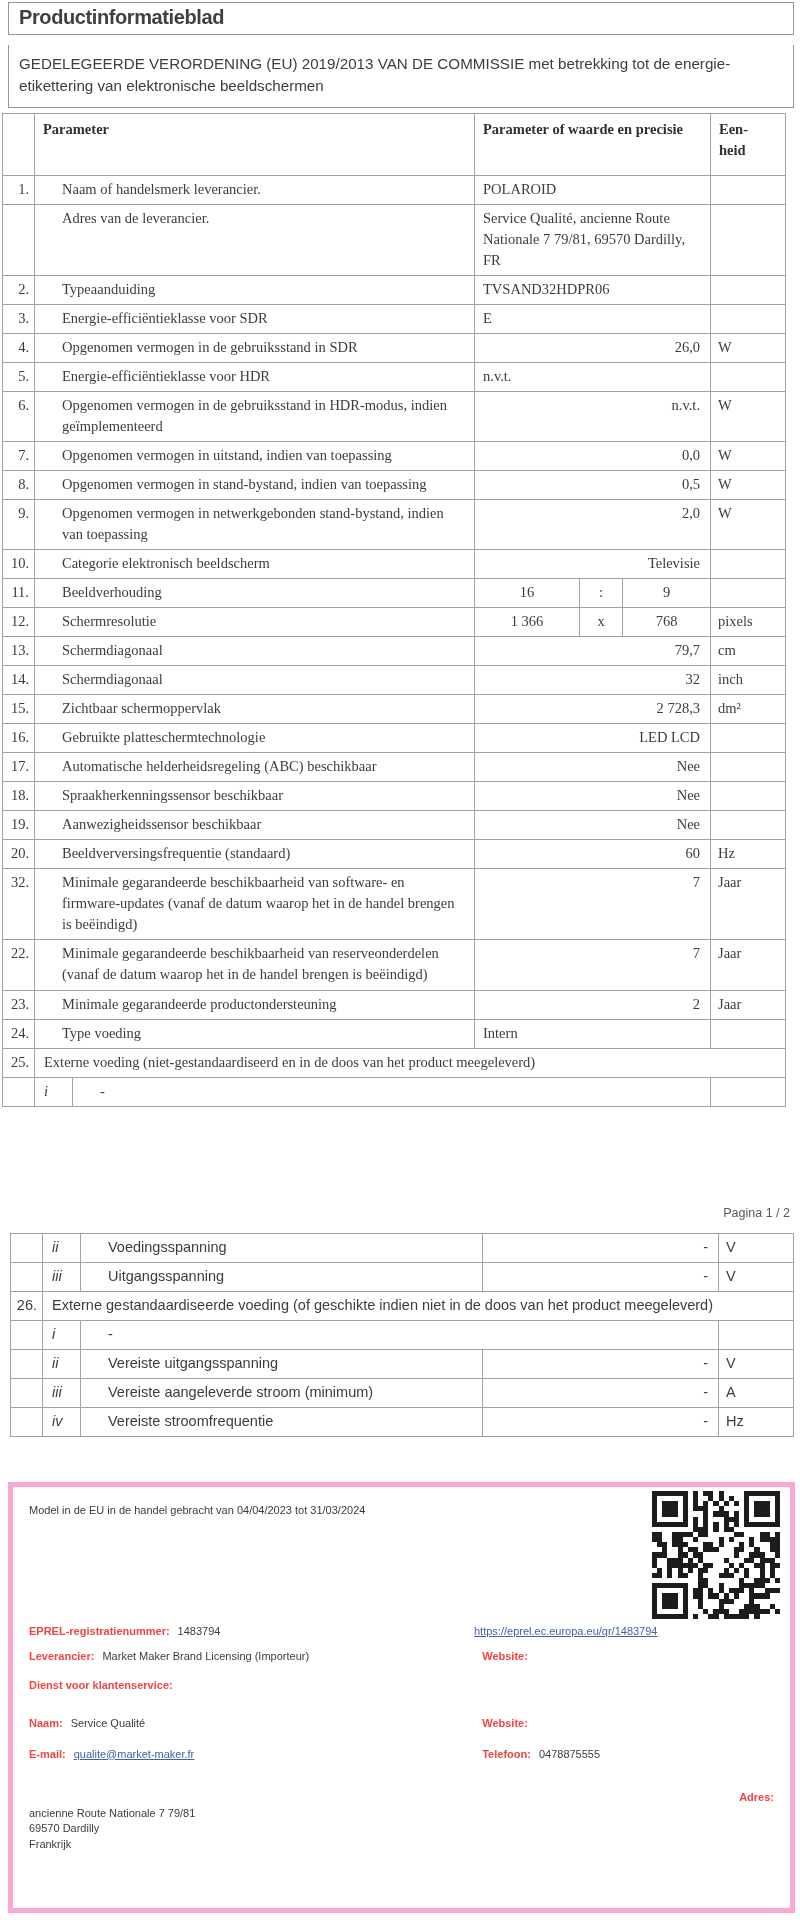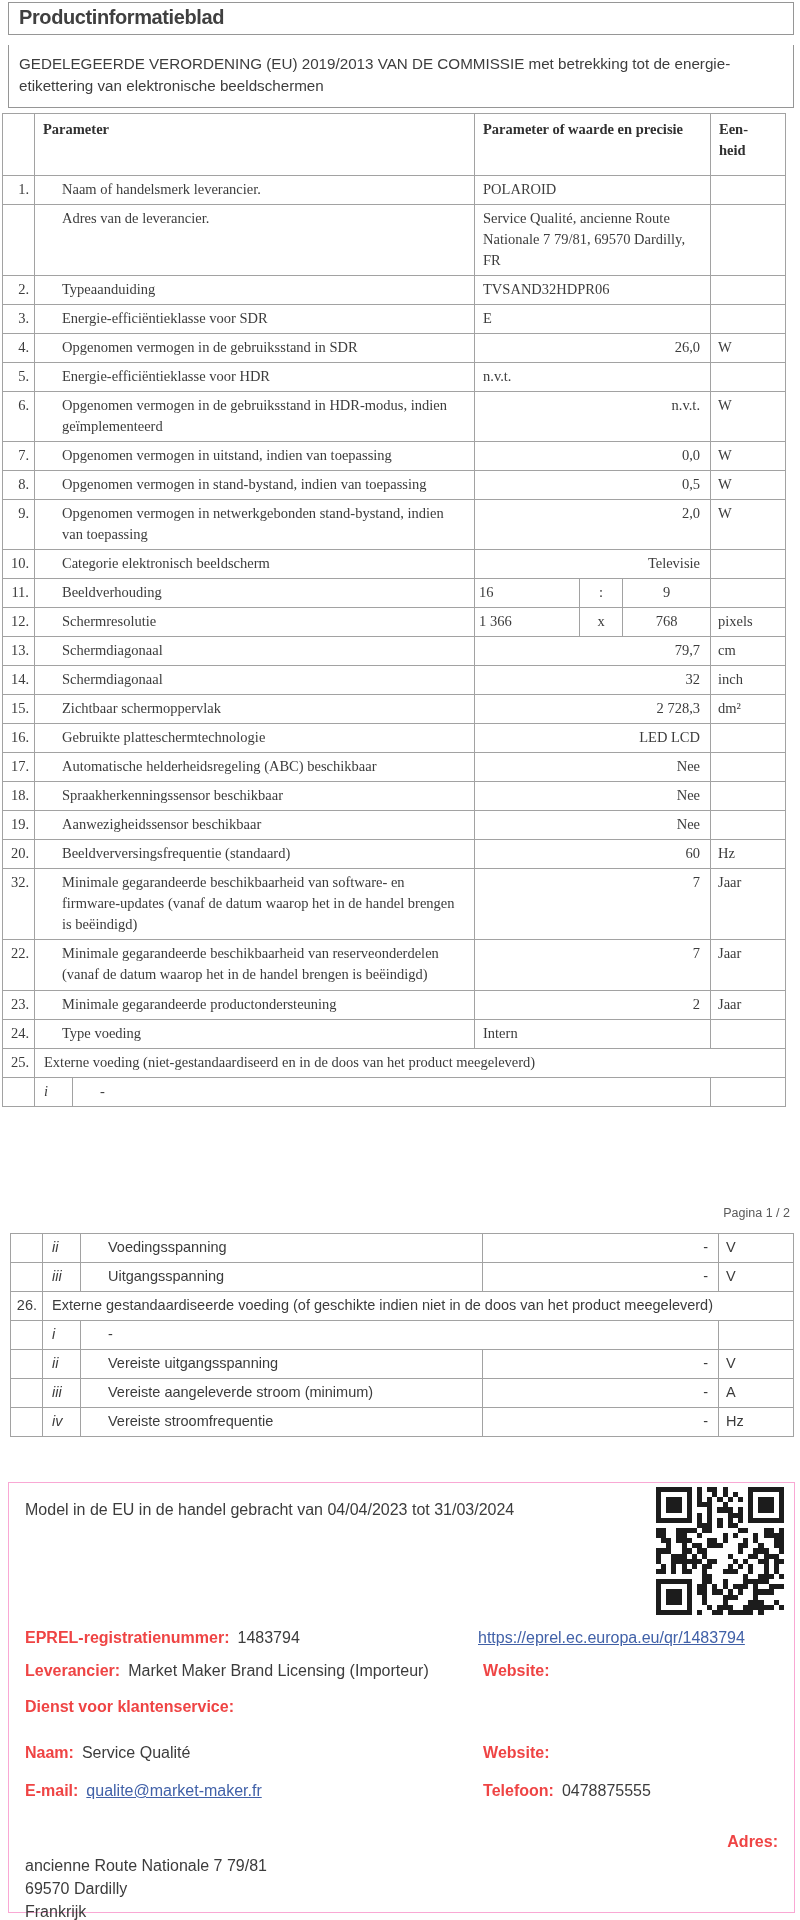--- a/index.html
+++ b/index.html
@@ -21,28 +21,28 @@
   .spec th.h-unit{padding-right:20px;}
   td.c-num{text-align:right;padding-right:5px;padding-left:2px;color:#3c3c3c;}
   td.c-sub{font-style:italic;padding-left:9px;}
   td.c-par{padding-left:27px;}
   td.c-val.r{text-align:right;padding-right:10px;}
   td.c-val.l{text-align:left;}
   td.c-unit{padding-left:7px;}
   td.c-span{padding-left:9px;}
   td.splithost{padding:0;}
   .split{display:flex;width:100%;height:100%;}
-  .split .sp-a{width:96px;text-align:left;padding:3px 4px 4px;}
+  .split .sp-a{width:96px;text-align:center;padding:3px 4px 4px;}
   .split .sp-sep{width:38px;text-align:center;padding:3px 2px 4px;border-left:1px solid #a2a2a2;border-right:1px solid #a2a2a2;}
   .split .sp-b{flex:1;text-align:center;padding:3px 4px 4px;}
 
   .pagina{position:absolute;right:10px;top:1206px;font-size:12.5px;color:#595959;}
 
   
-  .footer-box{position:absolute;left:8px;top:1482px;width:787px;height:431px;border:1px solid #f9a8d4;box-sizing:border-box;padding:15px 16px 0 16px;font-size:16px;line-height:1.5;}
+  .footer-box{position:absolute;left:8px;top:1482px;width:787px;height:431px;border:5px solid #f9a8d4;box-sizing:border-box;padding:15px 16px 0 16px;font-size:11px;line-height:1.5;}
   .f-model{width:620px;}
   .qr{position:absolute;top:4px;right:10px;width:128px;height:128px;}
   .qr svg{width:128px;height:128px;display:block;}
   .b{font-weight:bold;color:#ef4444;}
   .f-row{display:flex;}
   .f-left{width:466px;}
   .f-right{width:300px;}
   .f-eprel{margin-top:104px;}
   .f-lev{margin-top:9px;}
   .f-heading{margin-top:12px;}

